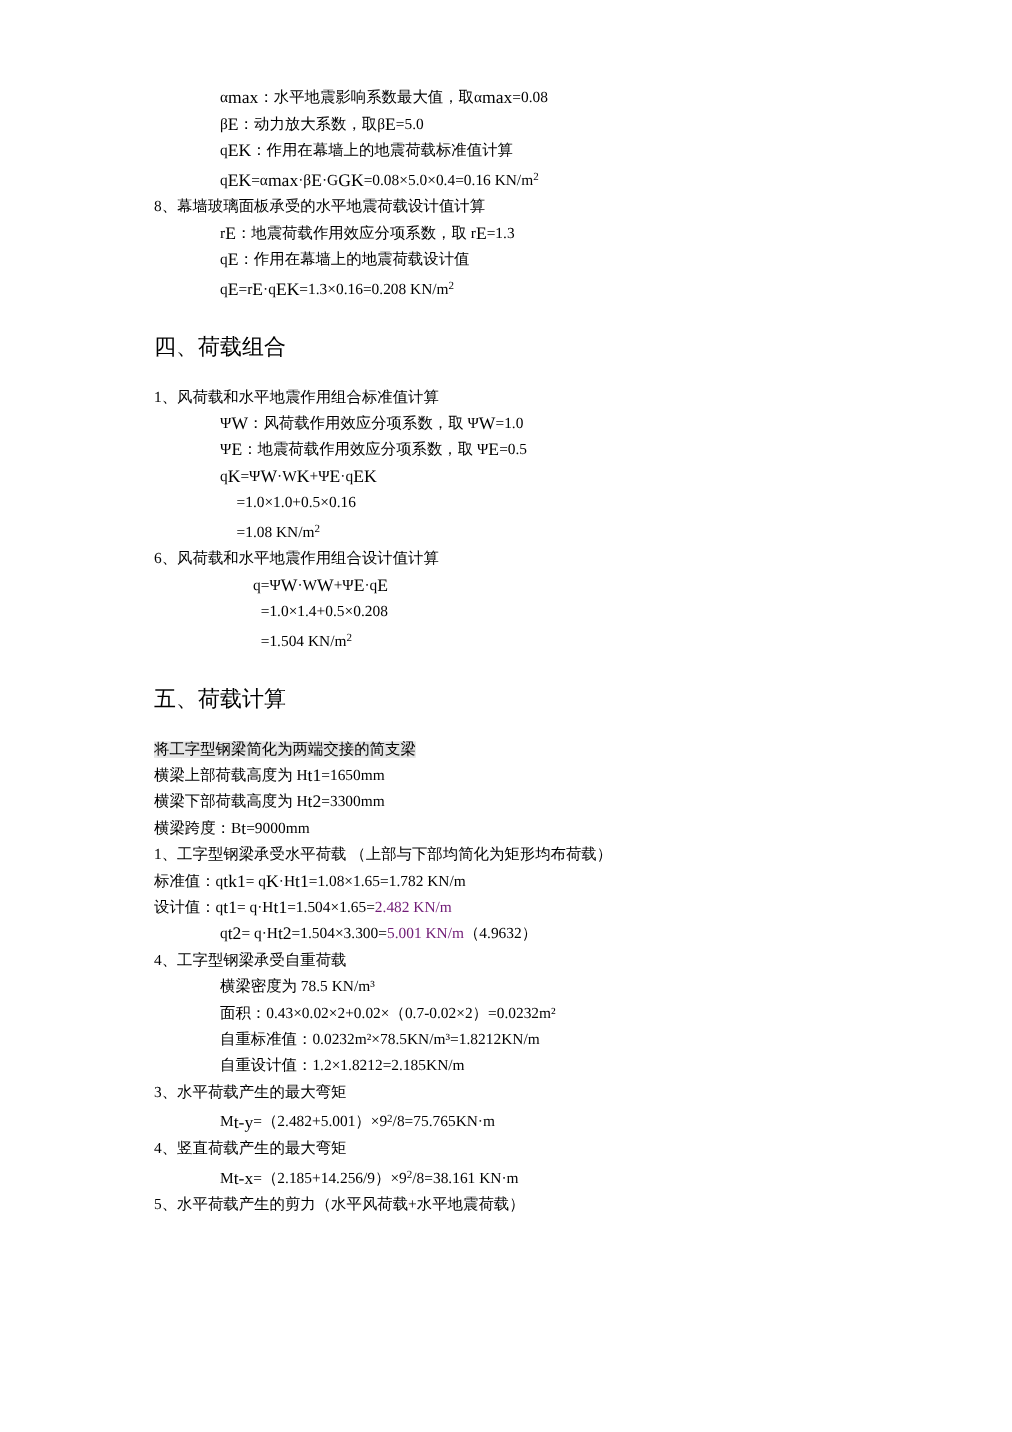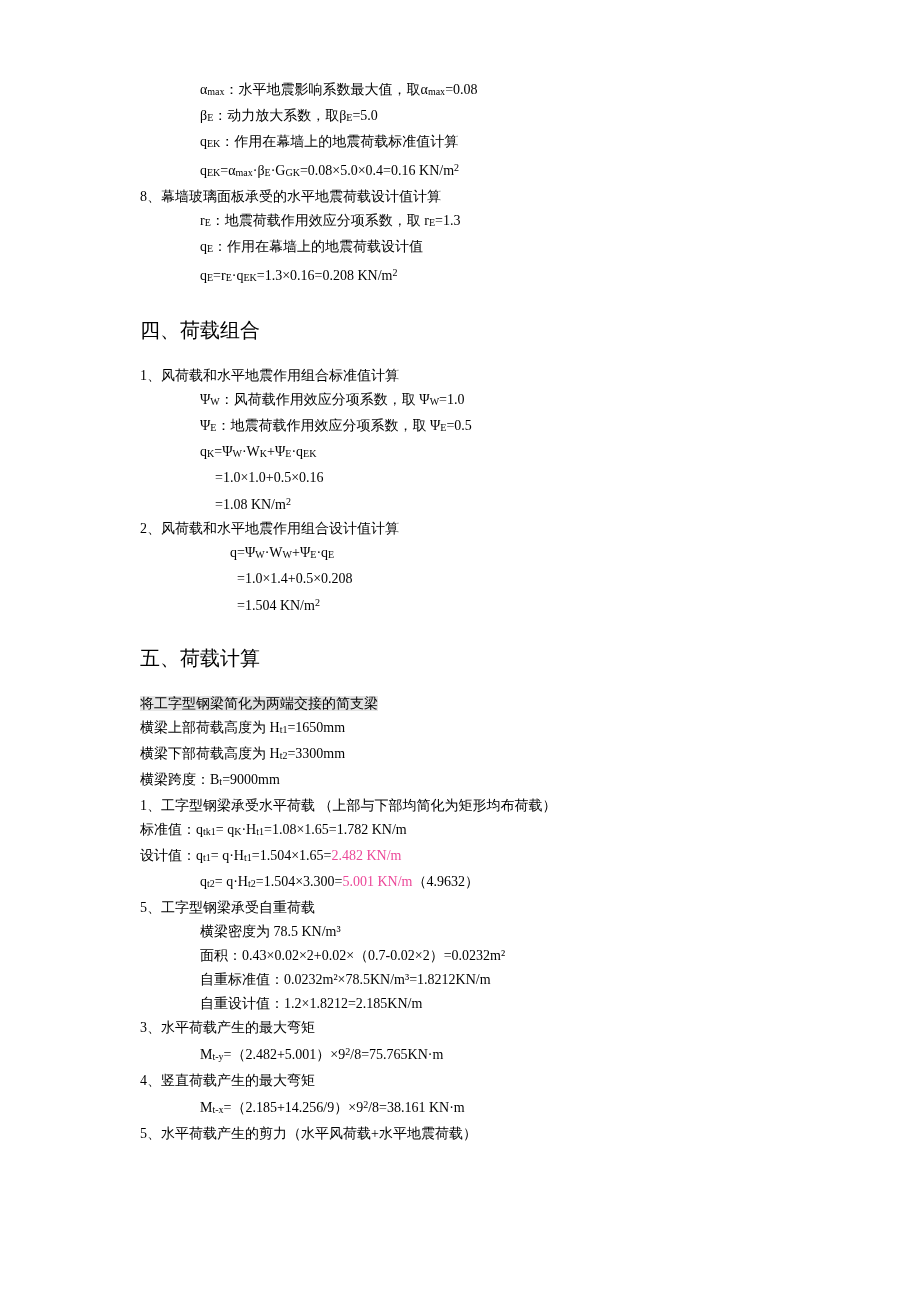--- a/index.html
+++ b/index.html
@@ -22,23 +22,23 @@
   .indent-1 { padding-left: 0px; }
   .h2 {
     font-size: 20px;
     font-weight: normal;
     font-family: "SimHei", "黑体", sans-serif;
     margin: 28px 0 22px 0;
   }
   .hl {
     background: #e5e5e5;
   }
-  .red { color: #ec4899; }
+  .red { color: #701a75; }
   .para { margin: 0; }
-  sub { font-size: 10px; vertical-align: -1px; }
+  sub { font-size: 16px; vertical-align: -1px; }
   sup { font-size: 10px; vertical-align: 4px; }
   .spacer-top { height: 0px; }
 </style>
 </head>
 <body>
 
 <div class="page">
 
   <div class="spacer-top"></div>
 
@@ -54,38 +54,38 @@
 
   <div class="h2">四、荷载组合</div>
 
   <p class="para indent-1">1、风荷载和水平地震作用组合标准值计算</p>
   <p class="para indent-2">Ψ<sub>W</sub>：风荷载作用效应分项系数，取 Ψ<sub>W</sub>=1.0</p>
   <p class="para indent-2">Ψ<sub>E</sub>：地震荷载作用效应分项系数，取 Ψ<sub>E</sub>=0.5</p>
   <p class="para indent-2">q<sub>K</sub>=Ψ<sub>W</sub>·W<sub>K</sub>+Ψ<sub>E</sub>·q<sub>EK</sub></p>
   <p class="para indent-2" style="padding-left:75px">=1.0×1.0+0.5×0.16</p>
   <p class="para indent-2" style="padding-left:75px">=1.08 KN/m<sup>2</sup></p>
 
-  <p class="para indent-1">2、风荷载和水平地震作用组合设计值计算</p>
+  <p class="para indent-1">6、风荷载和水平地震作用组合设计值计算</p>
   <p class="para" style="padding-left:90px">q=Ψ<sub>W</sub>·W<sub>W</sub>+Ψ<sub>E</sub>·q<sub>E</sub></p>
   <p class="para" style="padding-left:97px">=1.0×1.4+0.5×0.208</p>
   <p class="para" style="padding-left:97px">=1.504 KN/m<sup>2</sup></p>
 
   <div class="h2">五、荷载计算</div>
 
   <p class="para indent-1"><span class="hl">将工字型钢梁简化为两端交接的简支梁</span></p>
   <p class="para indent-1">横梁上部荷载高度为 H<sub>t1</sub>=1650mm</p>
   <p class="para indent-1">横梁下部荷载高度为 H<sub>t2</sub>=3300mm</p>
   <p class="para indent-1">横梁跨度：B<sub>t</sub>=9000mm</p>
 
   <p class="para indent-1">1、工字型钢梁承受水平荷载 （上部与下部均简化为矩形均布荷载）</p>
   <p class="para indent-1">标准值：q<sub>tk1</sub>= q<sub>K</sub>·H<sub>t1</sub>=1.08×1.65=1.782 KN/m</p>
   <p class="para indent-1">设计值：q<sub>t1</sub>= q·H<sub>t1</sub>=1.504×1.65=<span class="red">2.482 KN/m</span></p>
   <p class="para" style="padding-left:60px">q<sub>t2</sub>= q·H<sub>t2</sub>=1.504×3.300=<span class="red">5.001 KN/m</span><span>（4.9632）</span></p>
 
-  <p class="para indent-1">5、工字型钢梁承受自重荷载</p>
+  <p class="para indent-1">4、工字型钢梁承受自重荷载</p>
   <p class="para indent-2">横梁密度为 78.5 KN/m³</p>
   <p class="para indent-2">面积：0.43×0.02×2+0.02×（0.7-0.02×2）=0.0232m²</p>
   <p class="para indent-2">自重标准值：0.0232m²×78.5KN/m³=1.8212KN/m</p>
   <p class="para indent-2">自重设计值：1.2×1.8212=2.185KN/m</p>
 
   <p class="para indent-1">3、水平荷载产生的最大弯矩</p>
   <p class="para indent-2">M<sub>t-y</sub>=（2.482+5.001）×9<sup>2</sup>/8=75.765KN·m</p>
 
   <p class="para indent-1">4、竖直荷载产生的最大弯矩</p>
   <p class="para indent-2">M<sub>t-x</sub>=（2.185+14.256/9）×9<sup>2</sup>/8=38.161 KN·m</p>

